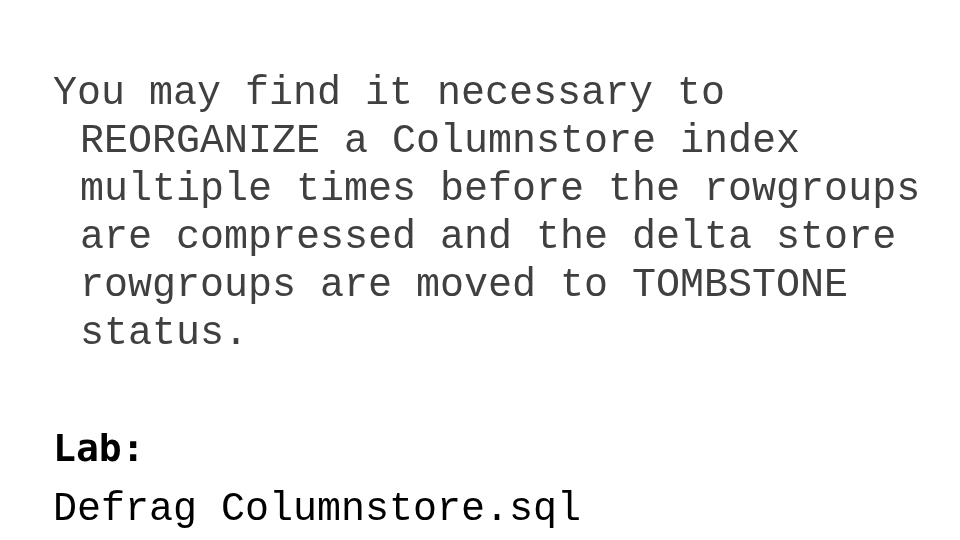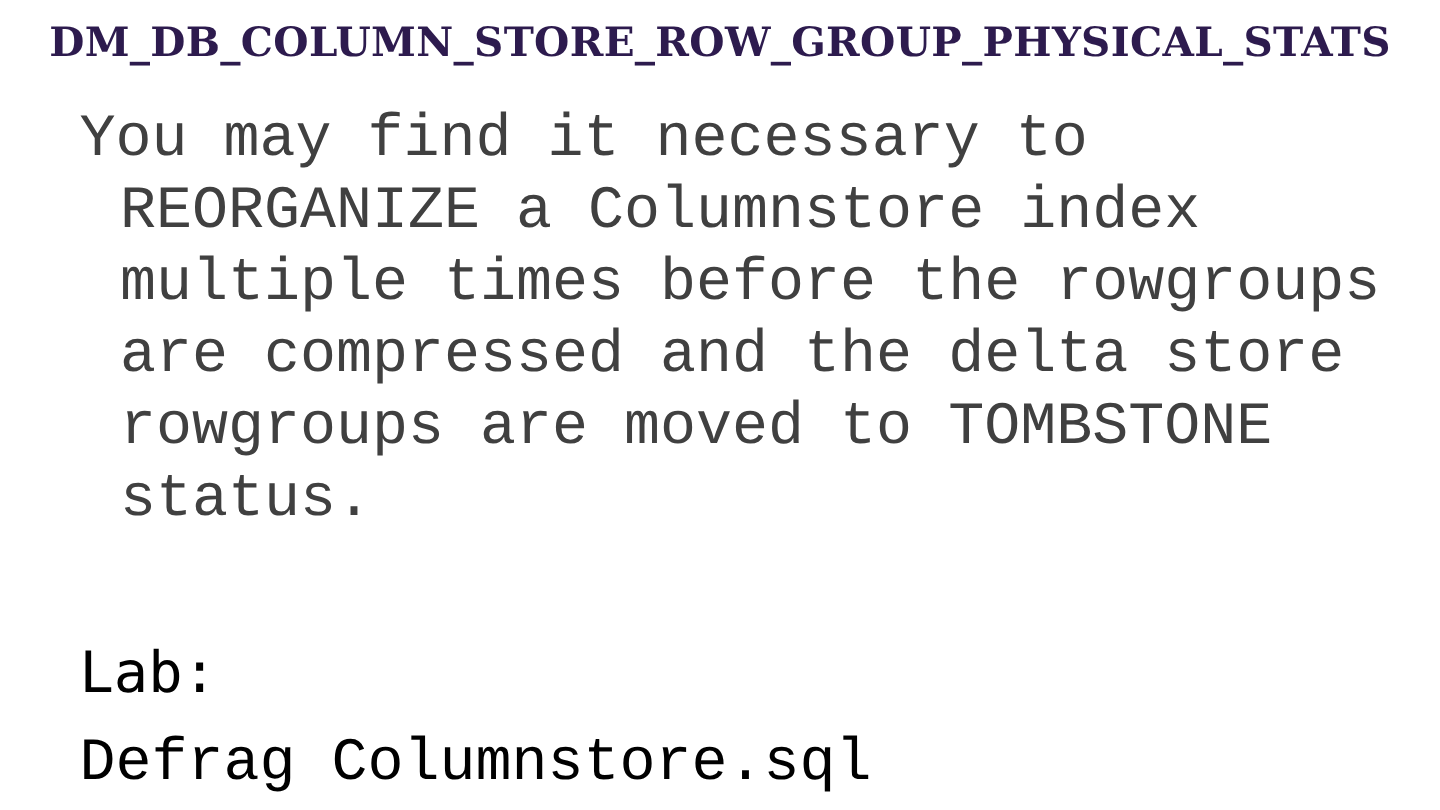--- a/index.html
+++ b/index.html
@@ -51,21 +51,21 @@
     word-break: normal;
   }
   .lab-block {
     position: absolute;
     left: 53px;
     top: 424px;
     width: 880px;
   }
   .lab-label {
     font-family: "DejaVu Sans Mono", monospace;
-    font-weight: normal;
+    font-weight: bold;
     font-size: 38px;
     line-height: 48px;
     color: #000000;
     margin: 0;
     white-space: pre;
   }
   .lab-file {
     font-family: Liberation Mono, monospace;
     font-weight: normal;
     font-size: 40px;
@@ -74,21 +74,20 @@
     margin: 0;
     margin-top: 14px;
     white-space: pre;
   }
 </style>
 </head>
 <body>
 
 <div class="slide">
 
-  <div class="slide-title">DM_DB_COLUMN_STORE_ROW_GROUP_PHYSICAL_STATS</div>
 
   <div class="body-block">
     <p class="body-paragraph">You may find it necessary to REORGANIZE a Columnstore index multiple times before the rowgroups are compressed and the delta store rowgroups are moved to TOMBSTONE status.</p>
   </div>
 
   <div class="lab-block">
     <p class="lab-label">Lab:</p>
     <p class="lab-file">Defrag Columnstore.sql</p>
   </div>
 

